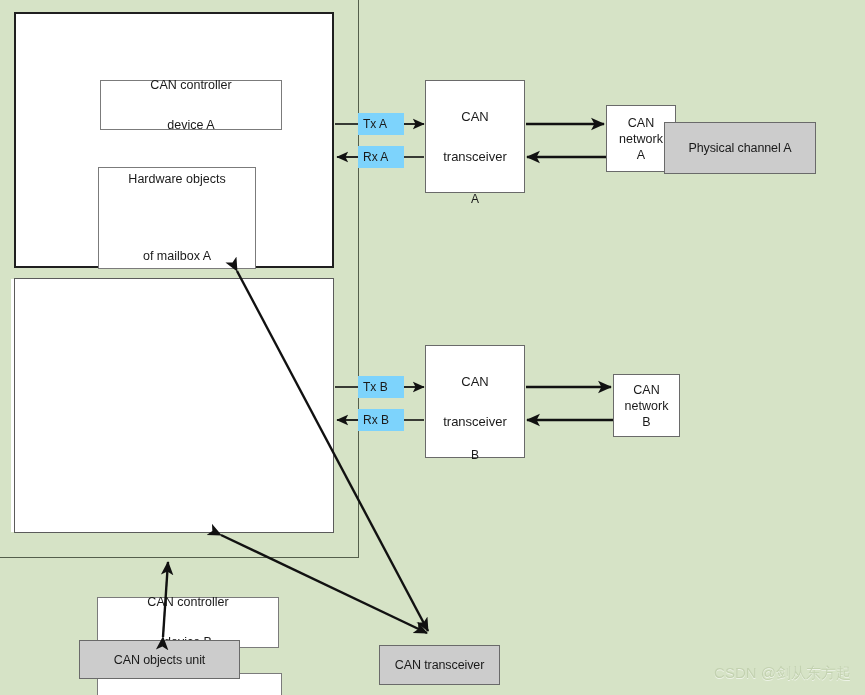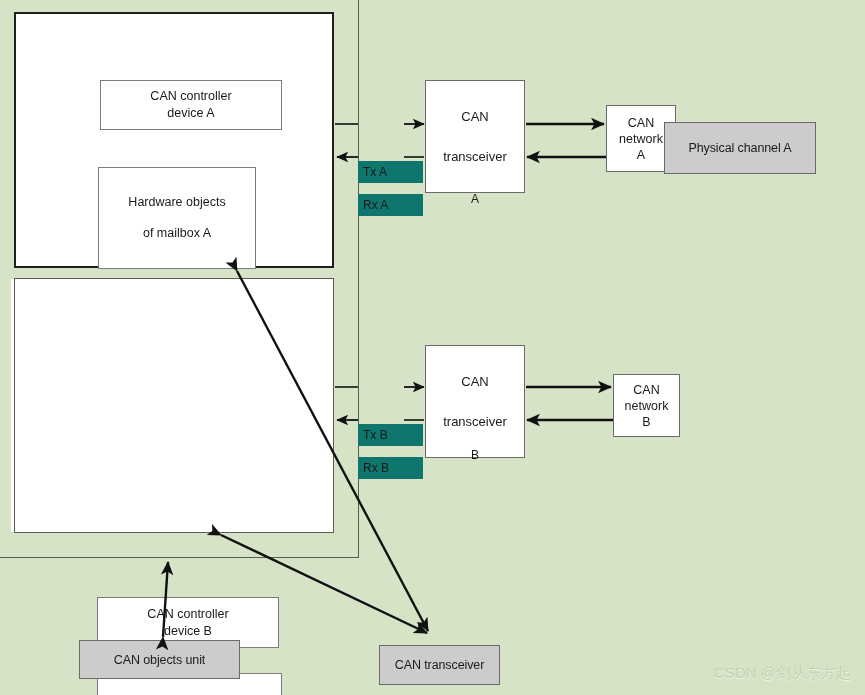--- a/index.html
+++ b/index.html
@@ -51,40 +51,40 @@
     border: 1.5px solid #5b5b5b;
     box-shadow: -4px 0 0 -1px #ffffff;
   }
 
   
   .inner-box {
     background: #ffffff;
     border: 1px solid #7b7b7b;
     font-size: 12.5px;
     line-height: 17px;
+    gap: 23px;
   }
   #ctrl-dev-a { left: 84px; top: 66px;  width: 182px; height: 50px; }
   #mailbox-a  { left: 82px; top: 153px; width: 158px; height: 102px; }
   #ctrl-dev-b { left: 82px; top: 318px; width: 182px; height: 51px; }
   #mailbox-b  { left: 82px; top: 394px; width: 185px; height: 102px; }
   .spacer-line { height: 14px; }
 
   
   .sig-chip {
     position: absolute;
     box-sizing: border-box;
-    background: #0f766e;
+    background: #7dd3fc;
     font-size: 12px;
     color: #1a1a1a;
     display: flex;
     align-items: center;
     padding-left: 5px;
     height: 22px;
-    width: 65px;
-    margin-top: 48px;
+    width: 46px;
   }
   #tx-a { left: 358px; top: 113px; }
   #rx-a { left: 358px; top: 146px; }
   #tx-b { left: 358px; top: 376px; }
   #rx-b { left: 358px; top: 409px; }
 
   
   .transceiver {
     background: #ffffff;
     border: 1.3px solid #6a6a6a;

